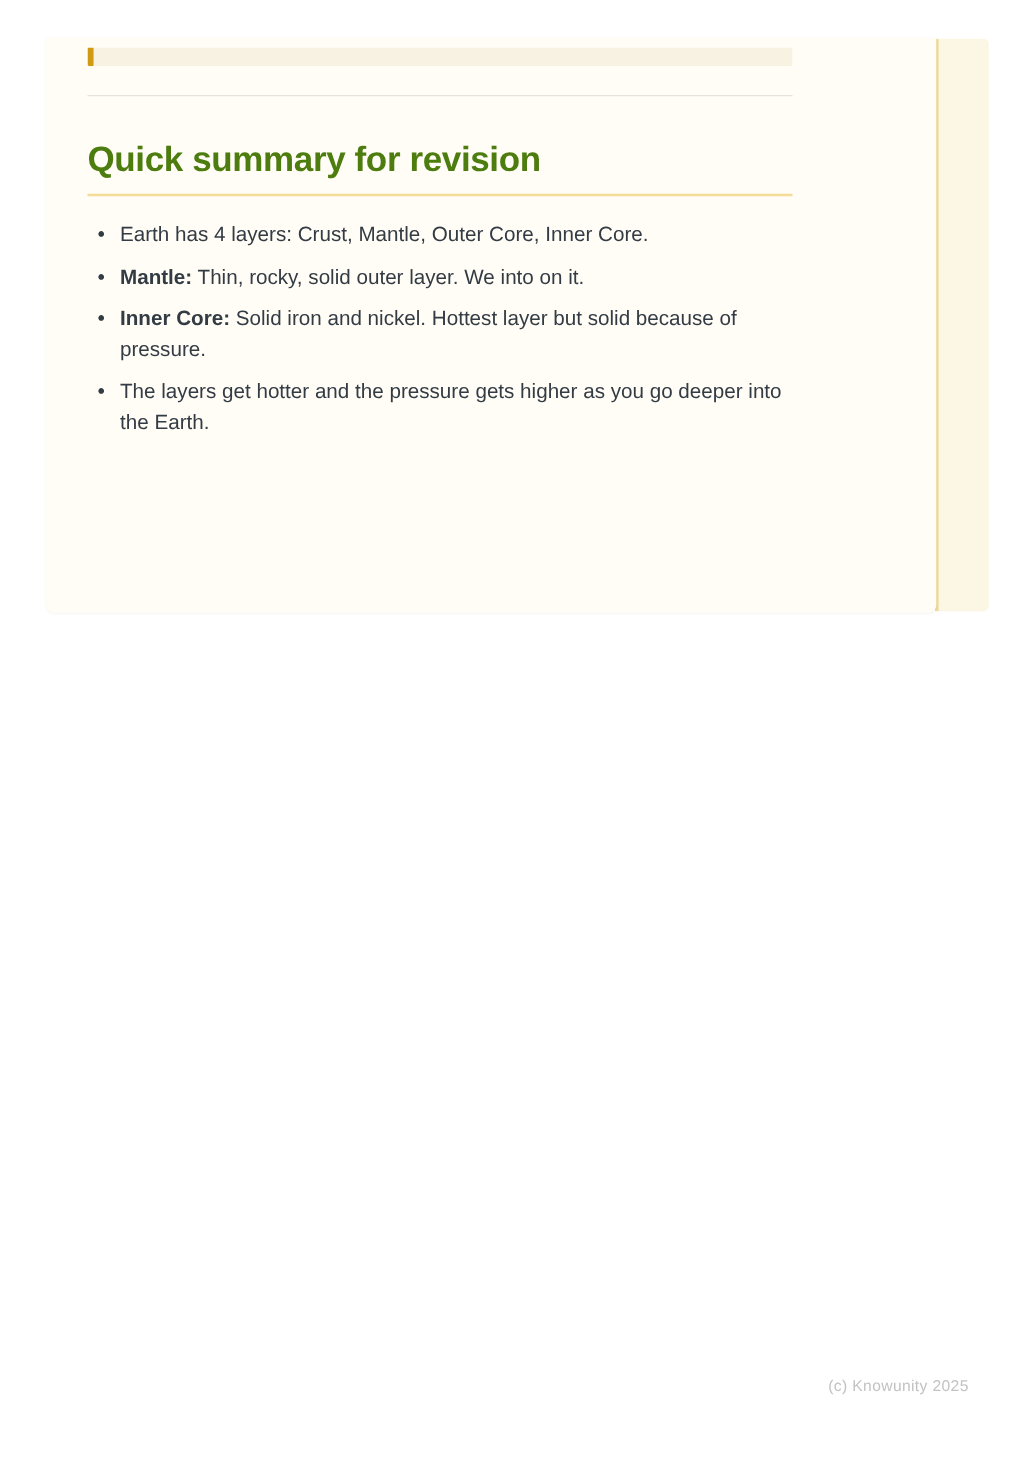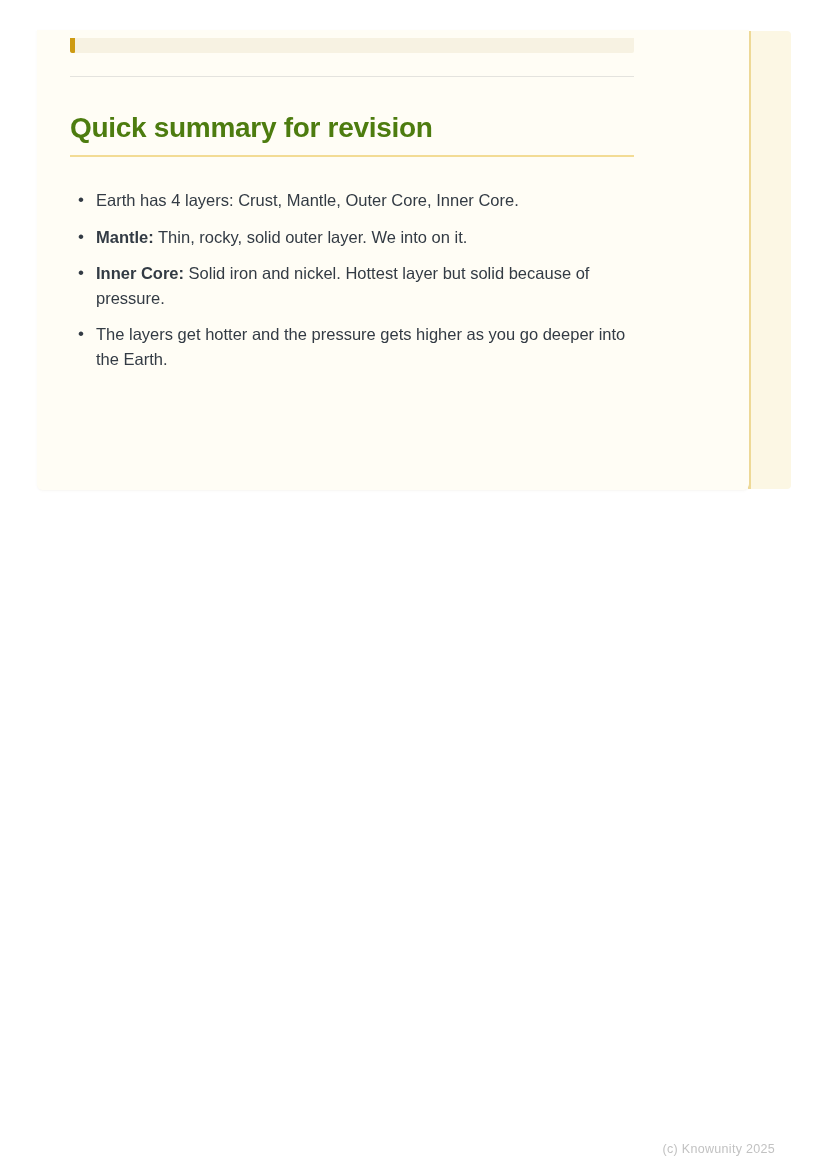--- a/index.html
+++ b/index.html
@@ -80,34 +80,33 @@
     width: 566px;
     list-style: none;
     color: #333b44;
     font-size: 16.5px;
     line-height: 24.5px;
   }
   .summary-list li {
     position: relative;
     padding-left: 26px;
     margin-bottom: 9px;
-    margin-top: 12px;
   }
   .summary-list li::before {
     content: "\2022";
     position: absolute;
     left: 8px; top: 0;
     color: #333b44;
     font-size: 17px;
   }
   .summary-list .b { font-weight: bold; }
 
   .footer {
     position: absolute;
-    right: 53px; top: 1142px;
+    right: 53px; top: 1102px;
     font-size: 12.5px;
     letter-spacing: 0.3px;
     color: #c2c2c2;
   }
 </style>
 </head>
 <body>
 
 <div class="page-edge"></div>
 

